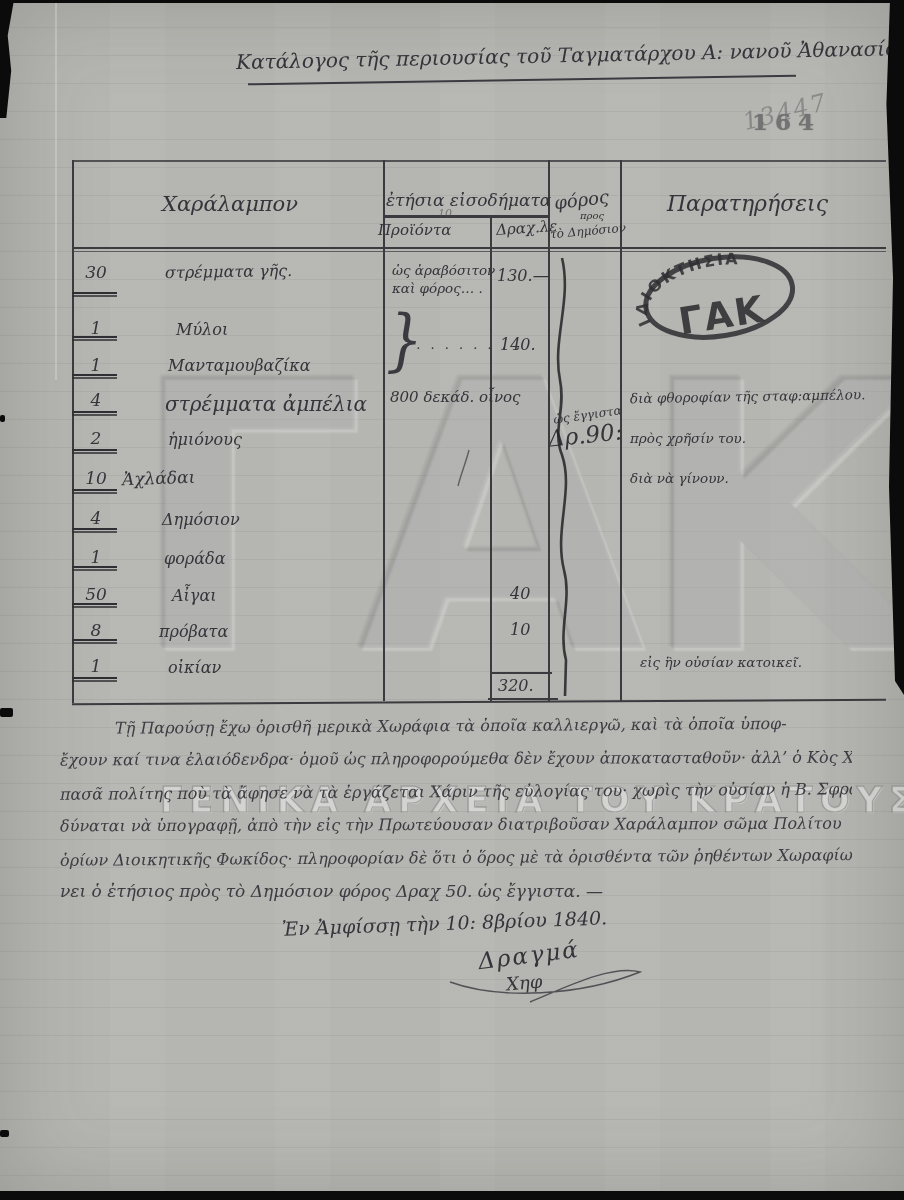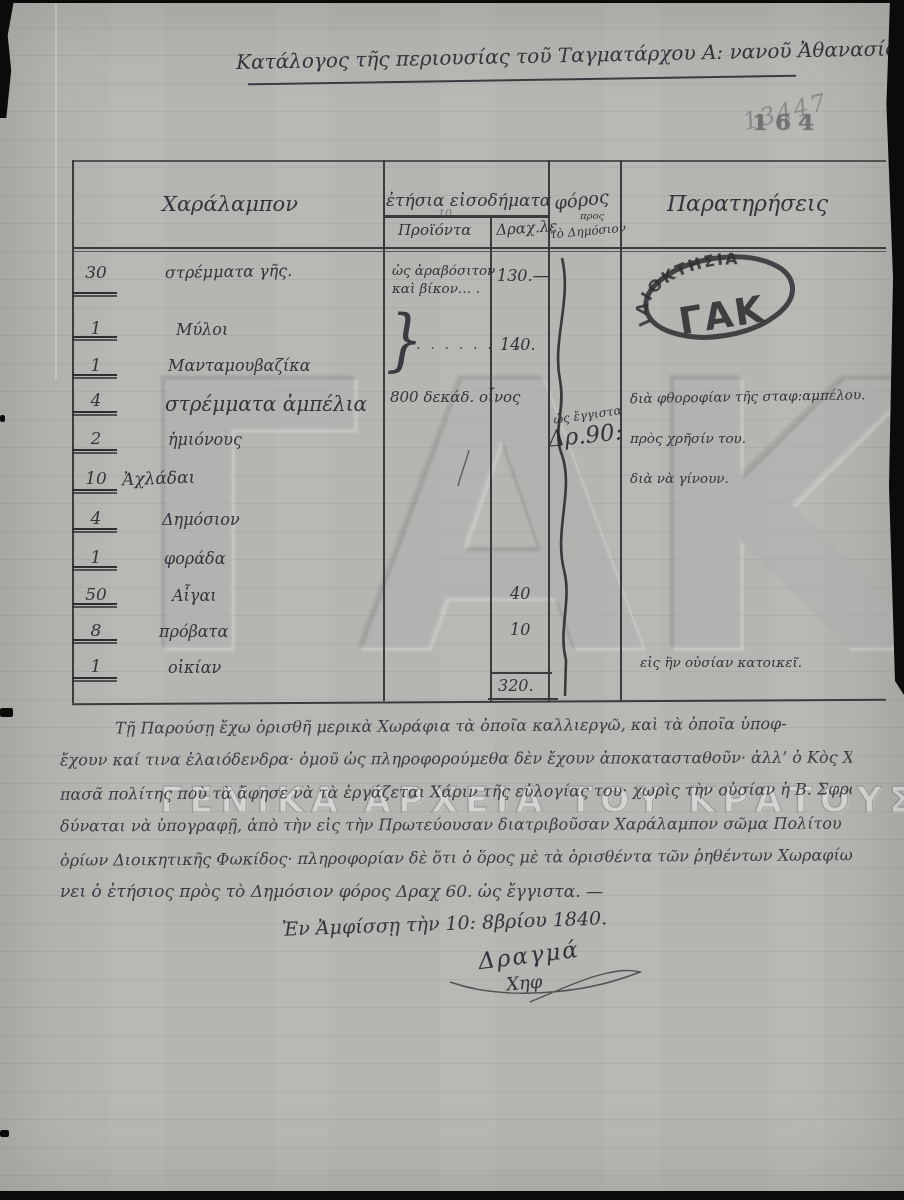--- a/index.html
+++ b/index.html
@@ -69,21 +69,21 @@
   <div class="vline" style="left:490px;top:215px;width:1.5px;height:486px;"></div>
   <div class="vline" style="left:548px;top:160px;width:2px;height:541px;"></div>
   <div class="vline" style="left:620px;top:160px;width:2px;height:541px;"></div>
 
   <div class="line" style="left:490px;top:672px;width:62px;height:2px;"></div>
   <div class="line" style="left:488px;top:698px;width:70px;height:2px;"></div>
 
   <div class="abs hw" style="left:150px;top:192px;width:160px;text-align:center;font-size:21px;">Χαράλαμπον</div>
   <div class="abs hw" style="left:386px;top:190px;width:162px;text-align:center;font-size:17px;white-space:nowrap;">ἐτήσια εἰσοδήματα</div>
   <div class="abs hw" style="left:438px;top:207px;font-size:11px;color:rgba(70,70,78,0.6);">10</div>
-  <div class="abs hw" style="left:398px;top:221px;font-size:15px;">Προϊόντα</div>
+  <div class="abs hw" style="left:378px;top:221px;font-size:15px;">Προϊόντα</div>
   <div class="abs hw" style="left:496px;top:219px;font-size:15px;transform:rotate(-4deg);">Δραχ.λε</div>
   <div class="abs hw" style="left:554px;top:189px;font-size:18px;transform:rotate(-7deg);">φόρος</div>
   <div class="abs hw" style="left:580px;top:210px;font-size:10px;">προς</div>
   <div class="abs hw" style="left:550px;top:224px;font-size:12px;transform:rotate(-5deg);white-space:nowrap;">τὸ Δημόσιον</div>
   <div class="abs hw" style="left:658px;top:191px;width:170px;text-align:right;font-size:22px;">Παρατηρήσεις</div>
 
   <div class="abs hw" style="left:76px;top:262px;width:40px;text-align:center;font-size:17px;">30</div>
   <div class="abs hw" style="left:76px;top:318px;width:40px;text-align:center;font-size:17px;">1</div>
   <div class="abs hw" style="left:76px;top:355px;width:40px;text-align:center;font-size:17px;">1</div>
   <div class="abs hw" style="left:76px;top:390px;width:40px;text-align:center;font-size:17px;">4</div>
@@ -112,21 +112,21 @@
   <div class="abs hw" style="left:165px;top:392px;font-size:20px;">στρέμματα ἀμπέλια</div>
   <div class="abs hw" style="left:168px;top:430px;font-size:16px;">ἡμιόνους</div>
   <div class="abs hw" style="left:122px;top:468px;font-size:17px;transform:rotate(-2deg);">Ἀχλάδαι</div>
   <div class="abs hw" style="left:162px;top:510px;font-size:16px;">Δημόσιον</div>
   <div class="abs hw" style="left:164px;top:549px;font-size:16px;">φοράδα</div>
   <div class="abs hw" style="left:172px;top:586px;font-size:16px;">Αἶγαι</div>
   <div class="abs hw" style="left:159px;top:622px;font-size:16px;">πρόβατα</div>
   <div class="abs hw" style="left:168px;top:658px;font-size:16px;">οἰκίαν</div>
 
   <div class="abs hw note" style="left:392px;top:262px;">ὡς ἀραβόσιτον</div>
-  <div class="abs hw note" style="left:392px;top:280px;">καὶ βίκον… .</div>
+  <div class="abs hw note" style="left:392px;top:280px;">καὶ φόρος… .</div>
   <div class="abs hw" style="left:497px;top:266px;font-size:16px;">130.—</div>
   <div class="abs hw" style="left:386px;top:306px;font-size:58px;font-weight:200;color:#3a3a40;transform:scaleY(1.15);">}</div>
   <div class="abs hw" style="left:402px;top:337px;font-size:13px;letter-spacing:3px;">. . . . . . . . .</div>
   <div class="abs hw" style="left:500px;top:335px;font-size:16px;">140.</div>
   <div class="abs hw" style="left:390px;top:388px;font-size:15px;">800 δεκάδ. οἶνος</div>
   <div class="abs hw" style="left:553px;top:408px;font-size:12px;transform:rotate(-8deg);white-space:nowrap;">ὡς ἔγγιστα</div>
   <div class="abs hw" style="left:548px;top:422px;font-size:23px;transform:rotate(-6deg);white-space:nowrap;">Δρ.90:</div>
   <div class="abs hw" style="left:510px;top:584px;font-size:16px;">40</div>
   <div class="abs hw" style="left:510px;top:620px;font-size:16px;">10</div>
   <div class="abs hw" style="left:498px;top:676px;font-size:16px;">320.</div>
@@ -139,21 +139,21 @@
   <svg class="abs" style="left:0;top:0;" width="904" height="1200" viewBox="0 0 904 1200">
     <path d="M 562 258 C 572 300 552 340 560 380 C 566 410 552 430 562 455 C 574 490 554 530 564 570 C 572 600 558 630 566 660 L 565 696" fill="none" stroke="#232328" stroke-width="2.6" opacity="0.85"></path>
     <path d="M 469 450 C 466 462 461 474 458 486" fill="none" stroke="#3a3a40" stroke-width="1.4" opacity="0.7"></path>
   </svg>
 
   <div class="para-line" style="top:716px;padding-left:55px;transform:rotate(-0.4deg);">Τῇ Παρούσῃ ἔχω ὁρισθῆ μερικὰ Χωράφια τὰ ὁποῖα καλλιεργῶ, καὶ τὰ ὁποῖα ὑποφ-</div>
   <div class="para-line" style="top:749px;transform:rotate(-0.2deg);">ἔχουν καί τινα ἐλαιόδενδρα· ὁμοῦ ὡς πληροφορούμεθα δὲν ἔχουν ἀποκατασταθοῦν· ἀλλ’ ὁ Κὸς Χαράλαμπος</div>
   <div class="para-line" style="top:782px;transform:rotate(-0.4deg);">πασᾶ πολίτης ποὺ τὰ ἄφησε νὰ τὰ ἐργάζεται Χάριν τῆς εὐλογίας του· χωρὶς τὴν οὐσίαν ἡ Β. Σφραγὶς</div>
   <div class="para-line" style="top:815px;transform:rotate(-0.2deg);">δύναται νὰ ὑπογραφῇ, ἀπὸ τὴν εἰς τὴν Πρωτεύουσαν διατριβοῦσαν Χαράλαμπον σῶμα Πολίτου</div>
   <div class="para-line" style="top:848px;transform:rotate(-0.4deg);">ὁρίων Διοικητικῆς Φωκίδος· πληροφορίαν δὲ ὅτι ὁ ὅρος μὲ τὰ ὁρισθέντα τῶν ῥηθέντων Χωραφίων ἀναβαί-</div>
-  <div class="para-line" style="top:881px;width:560px;font-size:17px;">νει ὁ ἐτήσιος πρὸς τὸ Δημόσιον φόρος Δραχ 60. ὡς ἔγγιστα. —</div>
+  <div class="para-line" style="top:881px;width:560px;font-size:17px;">νει ὁ ἐτήσιος πρὸς τὸ Δημόσιον φόρος Δραχ 50. ὡς ἔγγιστα. —</div>
 
   <div class="abs hw" style="left:282px;top:912px;font-size:19px;transform:rotate(-2deg);white-space:nowrap;">Ἐν Ἀμφίσσῃ τὴν 10: 8βρίου 1840.</div>
   <div class="abs hw" style="left:478px;top:942px;font-size:23px;transform:rotate(-7deg);letter-spacing:2px;">Δραγμά</div>
   <div class="abs hw" style="left:506px;top:972px;font-size:18px;transform:rotate(-5deg);">Χηφ</div>
   <svg class="abs" style="left:440px;top:950px;" width="220" height="60" viewBox="0 0 220 60">
     <path d="M 10 32 C 60 50 140 46 200 22 C 170 14 120 40 90 52" fill="none" stroke="#3a3a40" stroke-width="1.4" opacity="0.8"></path>
   </svg>
 
   <div class="edge" style="left:0;top:0;width:904px;height:3px;"></div>
   <div class="edge" style="left:0;top:0;width:14px;height:118px;clip-path:polygon(0 0,100% 0,55% 30%,80% 60%,45% 100%,0 100%);"></div>

